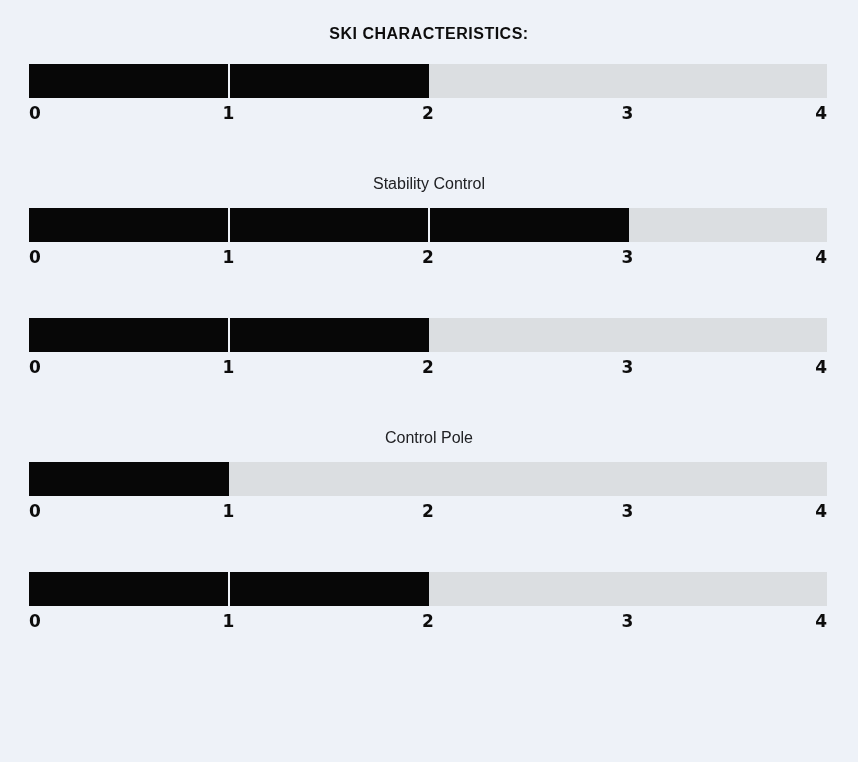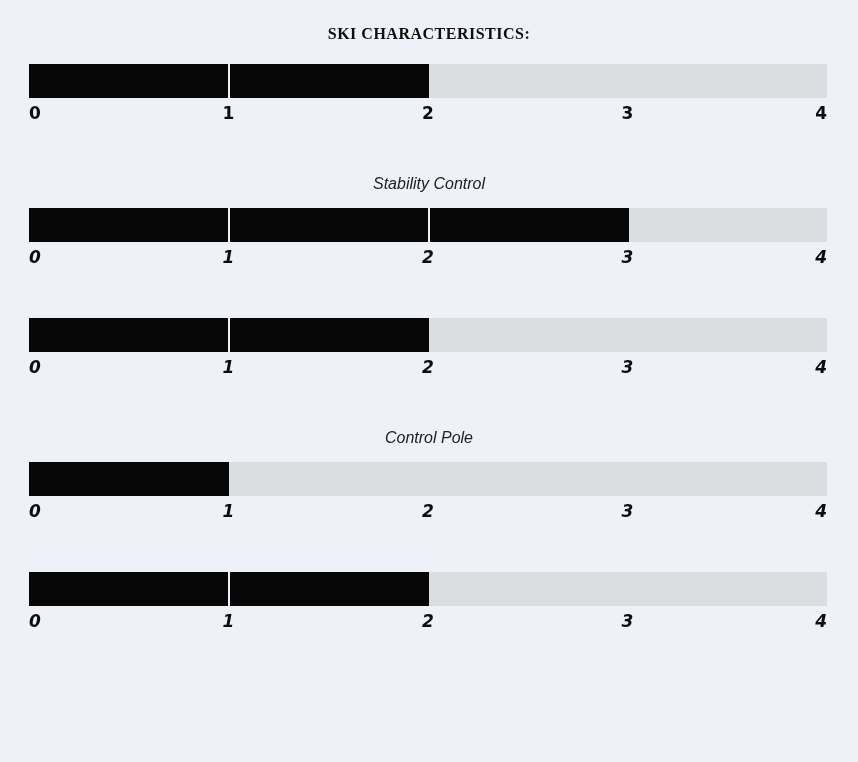--- a/index.html
+++ b/index.html
@@ -15,29 +15,28 @@
   }
   .page {
     width: 858px;
     height: 762px;
     box-sizing: border-box;
     padding-top: 25px;
   }
   .page-heading {
     margin: 0 0 21px 0;
     text-align: center;
-    font-family: Liberation Serif, serif;
+    font-family: Liberation Sans, sans-serif;
     font-weight: bold;
     font-size: 16px;
     letter-spacing: 0.5px;
     color: #0d0d0d;
   }
   .chart + .chart {
     margin-top: 51px;
-    font-style: italic;
   }
   .chart-title {
     margin: 0 0 15px 0;
     text-align: center;
     font-family: "Liberation Sans", sans-serif;
     font-weight: 400;
     font-size: 16px;
     color: #202124;
     line-height: 19px;
   }

